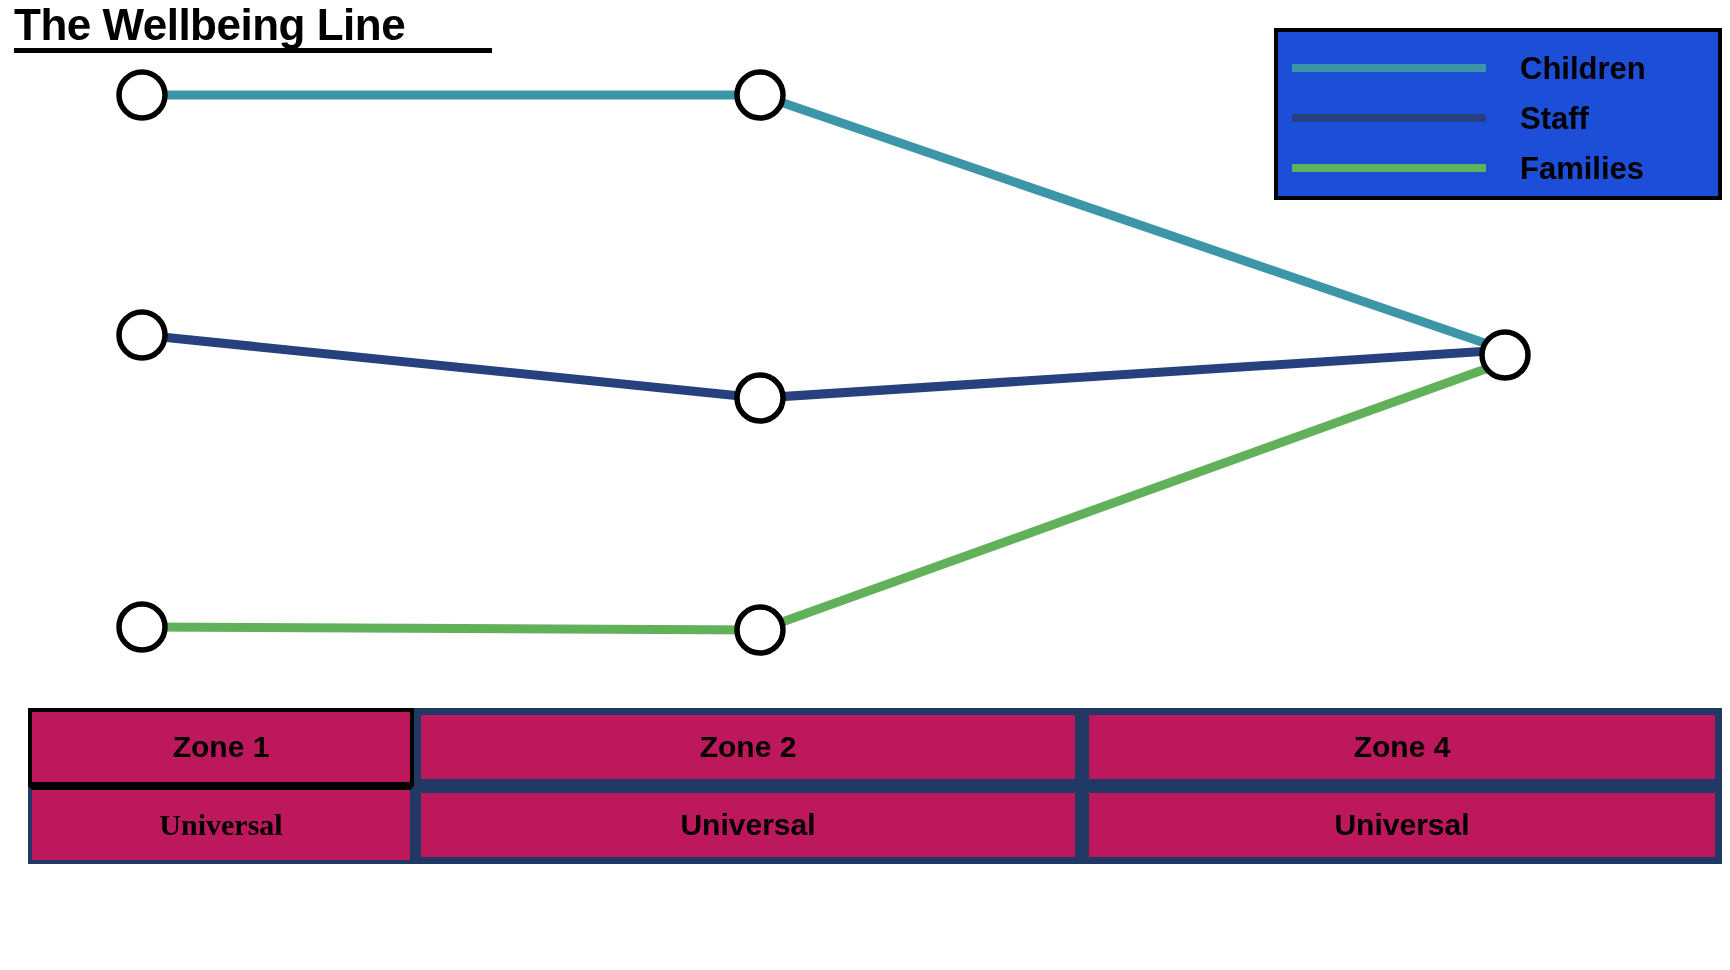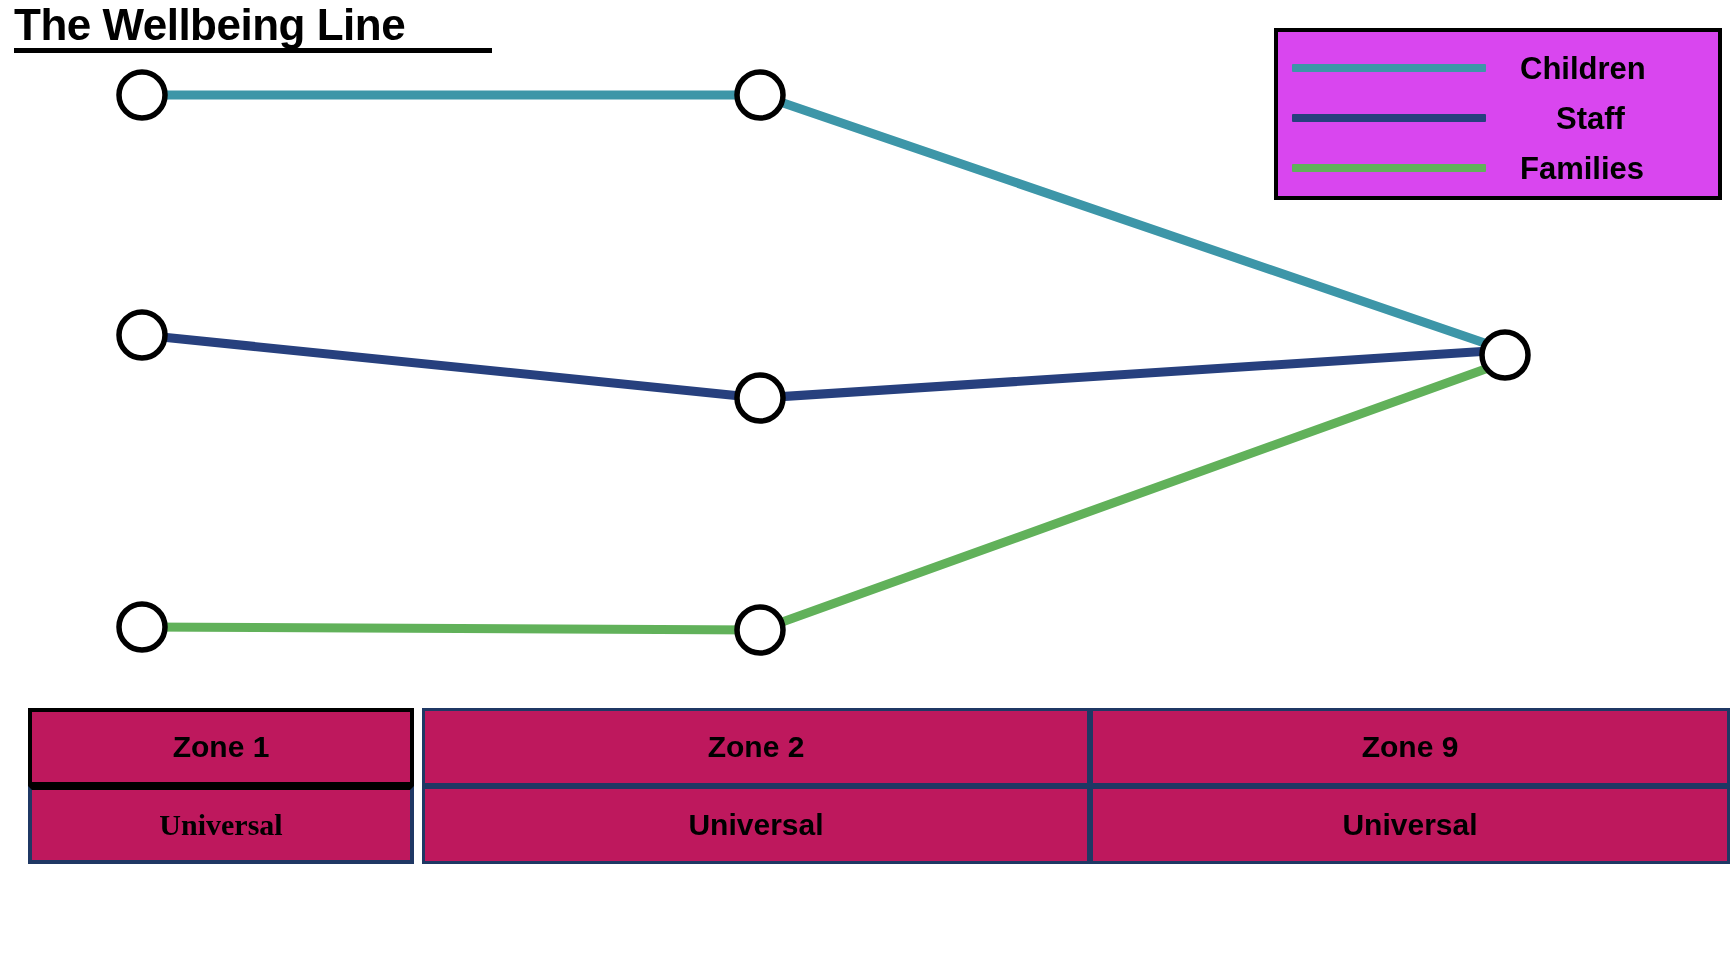--- a/index.html
+++ b/index.html
@@ -55,35 +55,35 @@
     height: 720px;
   }
 
   
   .legend-box {
     position: absolute;
     left: 1274px;
     top: 28px;
     width: 448px;
     height: 172px;
-    background: #d946ef;
+    background: #1d4ed8;
     border: 4px solid #000000;
     box-sizing: border-box;
     padding-left: 44px;
   }
   .legend-row {
     position: absolute;
     left: 0;
     width: 100%;
     height: 48px;
     display: flex;
     align-items: center;
   }
   .legend-row.r0 { top: 12px; }
-  .legend-row.r1 { top: 62px; gap: 36px; }
+  .legend-row.r1 { top: 62px; }
   .legend-row.r2 { top: 112px; }
   .legend-swatch {
     width: 194px;
     height: 8px;
     margin-left: 14px;
     border-radius: 1px;
     flex: none;
   }
   .legend-label {
     margin-left: 34px;
@@ -122,21 +122,21 @@
     align-items: center;
     justify-content: center;
     background: #be185d;
   }
   .zone-cell.top    { top: 0px; }
   .zone-cell.bottom { top: 78px; }
 
   
   .c0 .zone-cell { border: 4px solid #000000; }
   .c0 .zone-cell.bottom { border-color: #1f3864; border-top-color: #000000; font-family: Liberation Serif, serif; }
-  .c1 .zone-cell, .c2 .zone-cell { border: 3px solid #000000; margin-left: 8px; }
+  .c1 .zone-cell, .c2 .zone-cell { border: 7px solid #000000; }
 
   .zone-text {
     font-size: 30px;
     font-weight: bold;
     color: #000000;
     white-space: nowrap;
     line-height: 1;
   }
 </style>
 </head>
@@ -194,21 +194,21 @@
       <div class="zone-cell top" style="border-color: rgb(31, 56, 100);">
         <span class="zone-text">Zone 2</span>
       </div>
       <div class="zone-cell bottom" style="border-color: rgb(31, 56, 100);">
         <span class="zone-text">Universal</span>
       </div>
     </div>
 
     <div class="zone-col c2">
       <div class="zone-cell top" style="border-color: rgb(31, 56, 100);">
-        <span class="zone-text">Zone 9</span>
+        <span class="zone-text">Zone 4</span>
       </div>
       <div class="zone-cell bottom" style="border-color: rgb(31, 56, 100);">
         <span class="zone-text">Universal</span>
       </div>
     </div>
 
   </div>
 
 </div>
 

